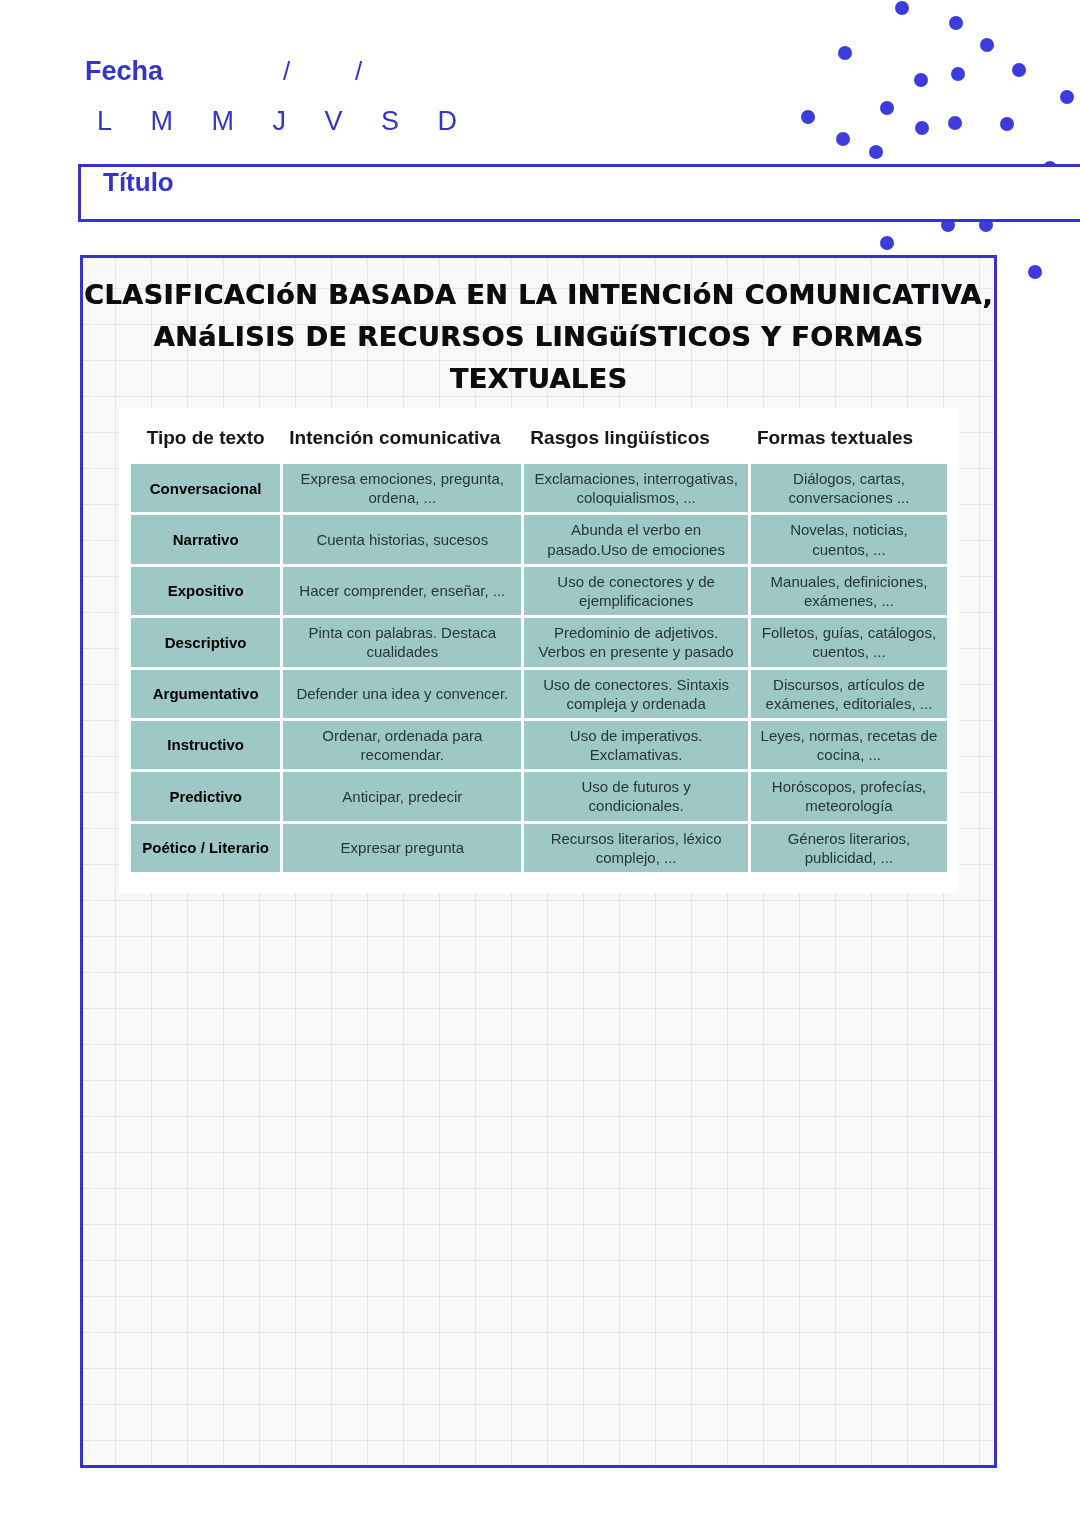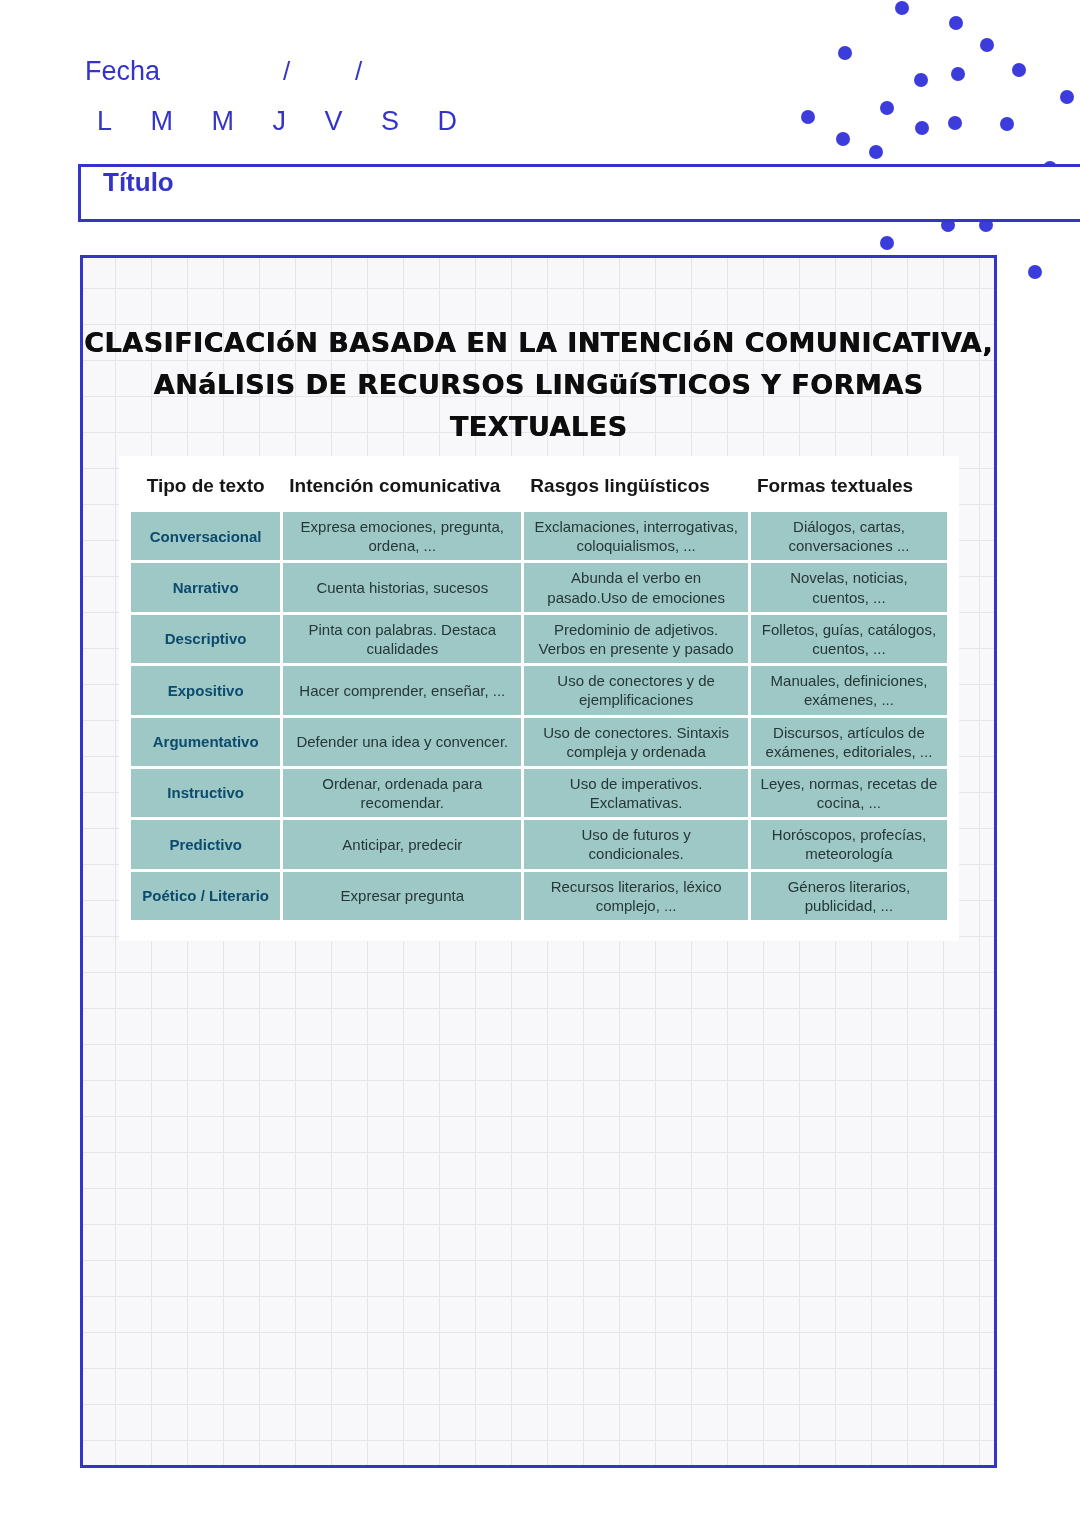--- a/index.html
+++ b/index.html
@@ -13,21 +13,21 @@
   .page{
     position:relative;
     width:1080px;height:1527px;
     background:#ffffff;
     overflow:hidden;
   }
   
   .fecha-row{position:absolute;left:85px;top:56px;height:34px;}
   .fecha-label{
     position:absolute;left:0;top:0;
-    font-size:27px;font-weight:normal;color:var(--accent);
+    font-size:27px;font-weight:bold;color:var(--accent);
   }
   .slash{position:absolute;top:0;font-size:26px;color:var(--accent);font-weight:500;}
   .slash-1{left:198px;}
   .slash-2{left:270px;}
   .days-row{
     position:absolute;left:97px;top:106px;width:360px;
     display:flex;justify-content:space-between;
     font-size:27px;color:var(--accent);font-weight:500;
   }
   .day{cursor:pointer;}
@@ -60,21 +60,20 @@
   }
   .note-title{
     padding-top:16px;
     text-align:center;
     font-family:"DejaVu Sans",sans-serif;
     font-size:27px;font-weight:800;
     letter-spacing:.5px;
     line-height:42px;
     color:#0d0d0d;
     text-shadow:.6px 0 0 currentColor;
-    margin-top:48px;
   }
   
   .table-panel{
     position:relative;
     margin:8px 0 0 36px;
     width:840px;
     background:#ffffff;
     padding:6px 9px 18px 9px;
   }
   table.text-types{
@@ -97,21 +96,21 @@
   table.text-types td{
     background:var(--teal);
     color:#263737;
     padding:5px 9px;
     line-height:1.28;
     vertical-align:middle;
     min-height:40px;
     text-align:center;
   }
   table.text-types td.row-label-cell{
-    font-weight:bold;color:#0c4a6e;text-align:center;
+    font-weight:bold;color:#000000;text-align:center;
   }
   table.text-types tr{height:44px;}
 </style>
 </head>
 <body>
 
 <div class="page">
 
   <div id="dots-layer">
       <div class="dot" style="left: 895px; top: 1px;"></div>
@@ -186,32 +185,32 @@
               <td class="rasgos-cell">Exclamaciones, interrogativas, coloquialismos, ...</td>
               <td class="formas-cell">Diálogos, cartas, conversaciones ...</td>
             </tr>
             <tr>
               <td class="row-label-cell">Narrativo</td>
               <td class="intencion-cell">Cuenta historias, sucesos</td>
               <td class="rasgos-cell">Abunda el verbo en pasado.Uso de emociones</td>
               <td class="formas-cell">Novelas, noticias, cuentos, ...</td>
             </tr>
             <tr>
+              <td class="row-label-cell">Expositivo</td>
+              <td class="intencion-cell">Hacer comprender, enseñar, ...</td>
+              <td class="rasgos-cell">Uso de conectores y de ejemplificaciones</td>
+              <td class="formas-cell">Manuales, definiciones, exámenes, ...</td>
+            </tr>
+            <tr>
               <td class="row-label-cell">Descriptivo</td>
               <td class="intencion-cell">Pinta con palabras. Destaca cualidades</td>
               <td class="rasgos-cell">Predominio de adjetivos. Verbos en presente y pasado</td>
               <td class="formas-cell">Folletos, guías, catálogos, cuentos, ...</td>
             </tr>
             <tr>
-              <td class="row-label-cell">Expositivo</td>
-              <td class="intencion-cell">Hacer comprender, enseñar, ...</td>
-              <td class="rasgos-cell">Uso de conectores y de ejemplificaciones</td>
-              <td class="formas-cell">Manuales, definiciones, exámenes, ...</td>
-            </tr>
-            <tr>
               <td class="row-label-cell">Argumentativo</td>
               <td class="intencion-cell">Defender una idea y convencer.</td>
               <td class="rasgos-cell">Uso de conectores. Sintaxis compleja y ordenada</td>
               <td class="formas-cell">Discursos, artículos de exámenes, editoriales, ...</td>
             </tr>
             <tr>
               <td class="row-label-cell">Instructivo</td>
               <td class="intencion-cell">Ordenar, ordenada para recomendar.</td>
               <td class="rasgos-cell">Uso de imperativos. Exclamativas.</td>
               <td class="formas-cell">Leyes, normas, recetas de cocina, ...</td>

